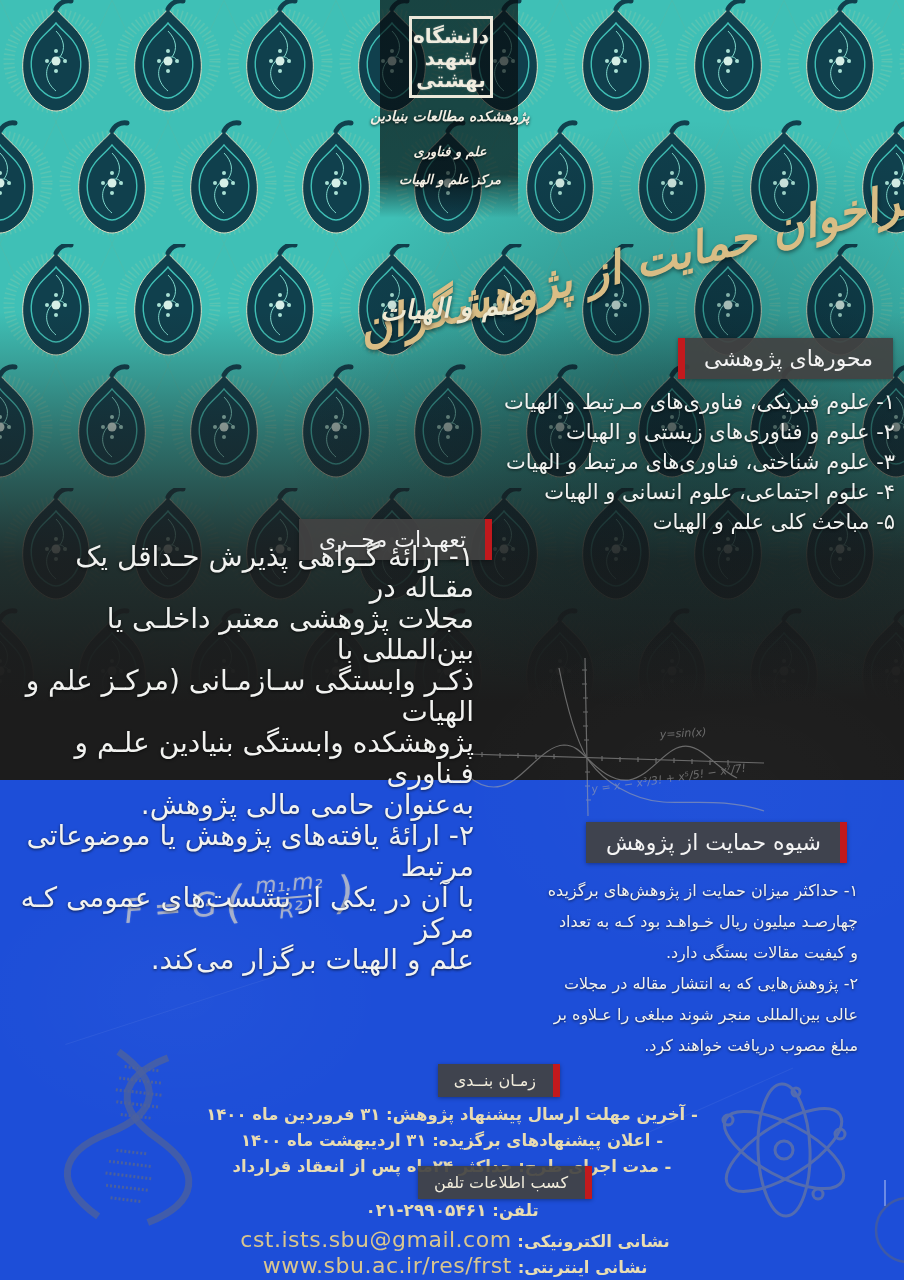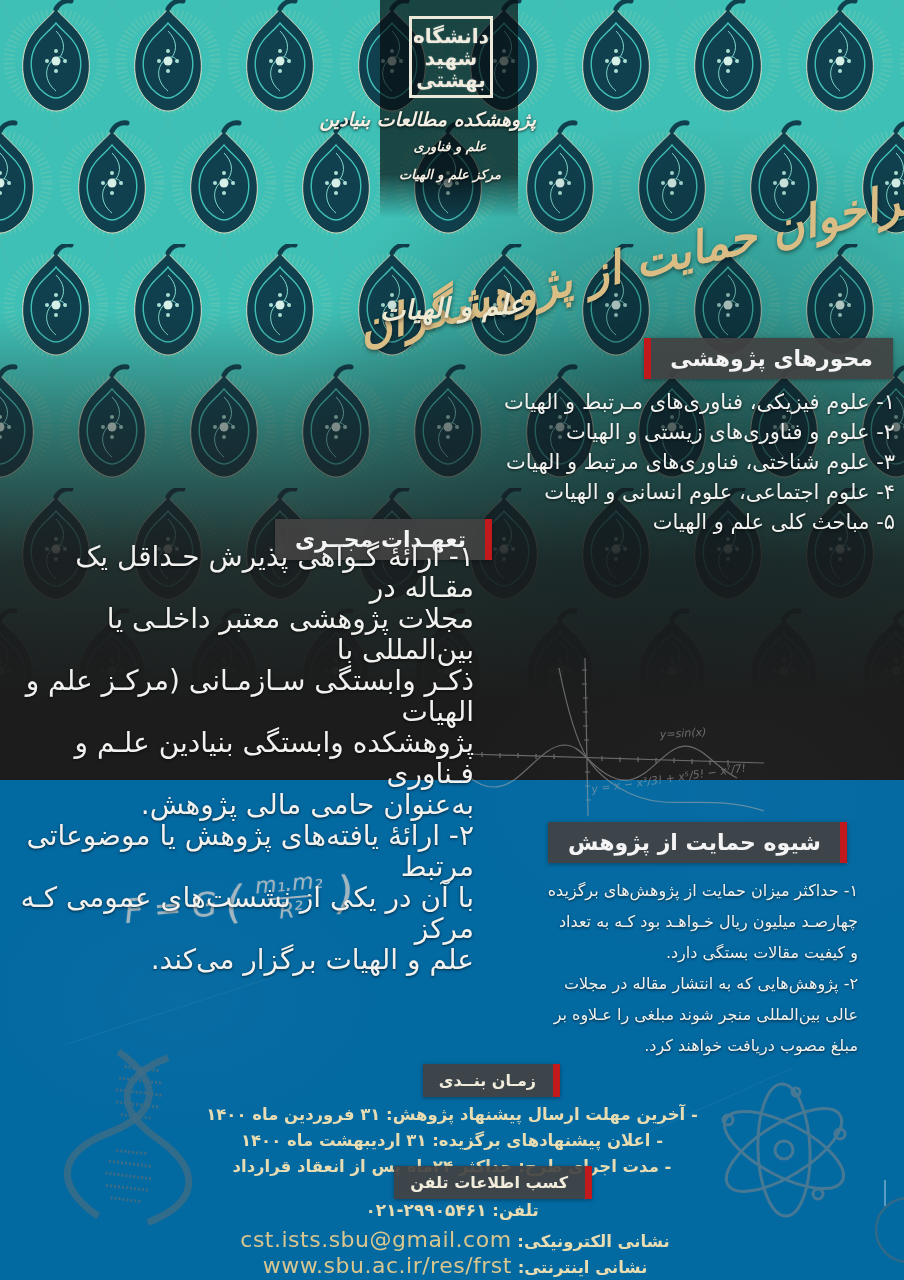--- a/index.html
+++ b/index.html
@@ -1,18 +1,18 @@
 <!DOCTYPE html>
 <html lang="fa"><head>
 <meta charset="utf-8">
 <style>
   html,body{margin:0;padding:0;background:#000;}
   .poster{
     position:relative; width:904px; height:1280px; margin:0 auto;
-    overflow:hidden; background:#0369a1;
+    overflow:hidden; background:#1d4ed8;
     font-family:"DejaVu Sans", sans-serif;
   }
   .abs{position:absolute;}
   
   .pattern-svg{position:absolute; left:0; top:0; z-index:0;}
   .fade{
     position:absolute; left:0; top:0; width:904px; height:780px; z-index:1;
     background:linear-gradient(180deg,
       rgba(28,28,28,0) 0%, rgba(28,28,28,0) 40%,
       rgba(28,28,28,0.45) 55%, rgba(28,28,28,0.88) 72%,
@@ -41,41 +41,41 @@
     color:#f0ecdf; font-weight:bold; font-size:20px; line-height:22px;
     text-align:center; direction:rtl; padding-top:6px;
     text-shadow:0 0 2px rgba(255,255,255,0.35);
   }
   .inst{
     left:364px; top:108px; width:172px; z-index:3; text-align:center;
     color:#f3efe4; direction:rtl; font-style:italic;
     text-shadow:0 1px 3px rgba(0,0,0,0.8);
   }
   .inst div{white-space:nowrap;}
-  .inst .l1{font-size:19px; font-weight:bold; margin-bottom:9px;}
+  .inst .l1{font-size:14px; font-weight:bold; margin-bottom:20px;}
   .inst .l2{font-size:13px; font-weight:bold; margin-bottom:13px;}
   .inst .l3{font-size:13px; font-weight:bold;}
   
   .main-title{
     right:-18px; top:168px; z-index:3; white-space:nowrap; direction:rtl;
     transform:rotate(-13.5deg); transform-origin:100% 50%;
     font-size:45px; font-weight:bold; font-style:italic; color:#d9bd85;
     letter-spacing:1px;
     text-shadow:0 2px 4px rgba(0,0,0,0.45);
   }
   .sub-title{
     left:336px; top:292px; width:232px; z-index:3; text-align:center;
     transform:rotate(-3deg);
     font-size:27px; font-weight:bold; font-style:italic; color:#efe9d2;
     direction:rtl; text-shadow:0 2px 4px rgba(0,0,0,0.55);
   }
   
   .sec-head{
     position:absolute; z-index:3; background:rgba(66,66,66,0.92);
-    color:#f4f4f4; font-weight:bold; direction:rtl; white-space:nowrap;
+    color:#f4f4f4; font-weight:normal; direction:rtl; white-space:nowrap;
     box-shadow:0 1px 4px rgba(0,0,0,0.35);
     margin-left:28px;
   }
   .sec-head .bar{position:absolute; top:0; bottom:0; width:7px; background:#c2191d;}
   .bar-l{left:0;} .bar-r{right:0;}
   .h-lg{font-size:22px; padding:8px 20px;}
   .h-sm{font-size:16px; padding:7px 16px; color:#f1ecdc;}
   
   .rtl-block{
     position:absolute; z-index:3; direction:rtl; text-align:right;

